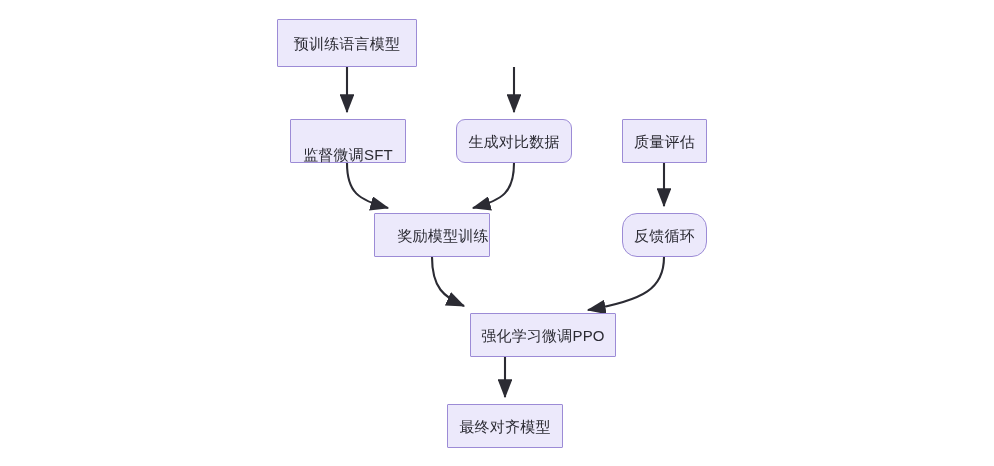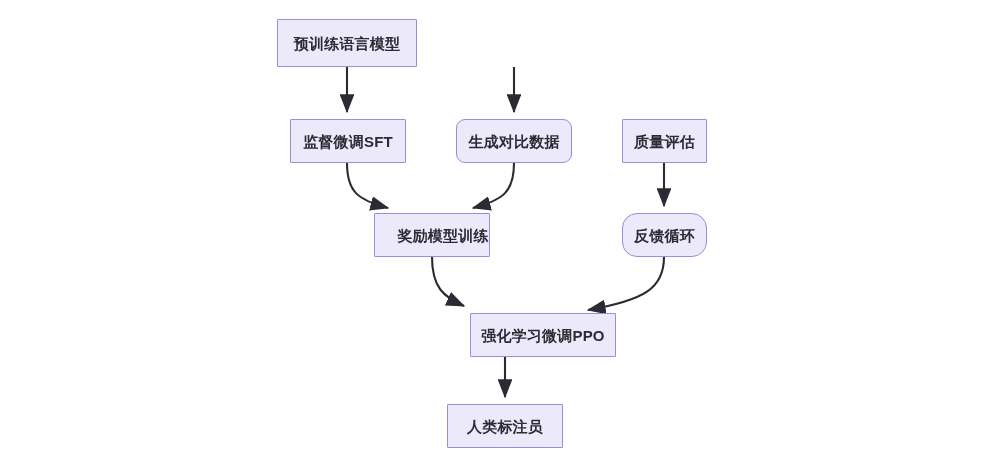--- a/index.html
+++ b/index.html
@@ -9,21 +9,20 @@
   }
   body {
     font-family: "Liberation Sans", "DejaVu Sans", sans-serif;
   }
   #canvas {
     position: relative;
     width: 994px;
     height: 466px;
     background: #ffffff;
     overflow: hidden;
-    font-weight: bold;
   }
   #edges {
     position: absolute;
     left: 0;
     top: 0;
     width: 994px;
     height: 466px;
   }
   .node {
     position: absolute;
@@ -72,21 +71,21 @@
     <path d="M 664 257 C 664 288, 645 300, 588 310" fill="none" stroke="#2b2b33" stroke-width="2.1" marker-end="url(#arrowhead)"></path>
 
     <path d="M 505 357 L 505 397" fill="none" stroke="#2b2b33" stroke-width="2.1" marker-end="url(#arrowhead)"></path>
   </svg>
 
   <div class="node" style="left:277px; top:19px; width:140px; height:48px;">
     <span class="node-label">预训练语言模型</span>
   </div>
 
 
-  <div class="node" style="left:290px; top:119px; width:116px; height:44px;">
+  <div class="node" style="left:290px; top:119px; width:116px; height:44px;align-items:flex-end;">
     <span class="node-label">监督微调SFT</span>
   </div>
 
   <div class="node" style="left:456px; top:119px; width:116px; height:44px;border-radius:9px;">
     <span class="node-label">生成对比数据</span>
   </div>
 
   <div class="node" style="left:622px; top:119px; width:85px; height:44px;">
     <span class="node-label">质量评估</span>
   </div>
@@ -97,16 +96,16 @@
 
   <div class="node" style="left:622px; top:213px; width:85px; height:44px;border-radius:15px;">
     <span class="node-label">反馈循环</span>
   </div>
 
   <div class="node" style="left:432px; top:313px; width:146px; height:44px;margin-left:38px;">
     <span class="node-label">强化学习微调PPO</span>
   </div>
 
   <div class="node" style="left:447px; top:404px; width:116px; height:44px;">
-    <span class="node-label">人类标注员</span>
+    <span class="node-label">最终对齐模型</span>
   </div>
 
 </div>
 
 </body></html>

